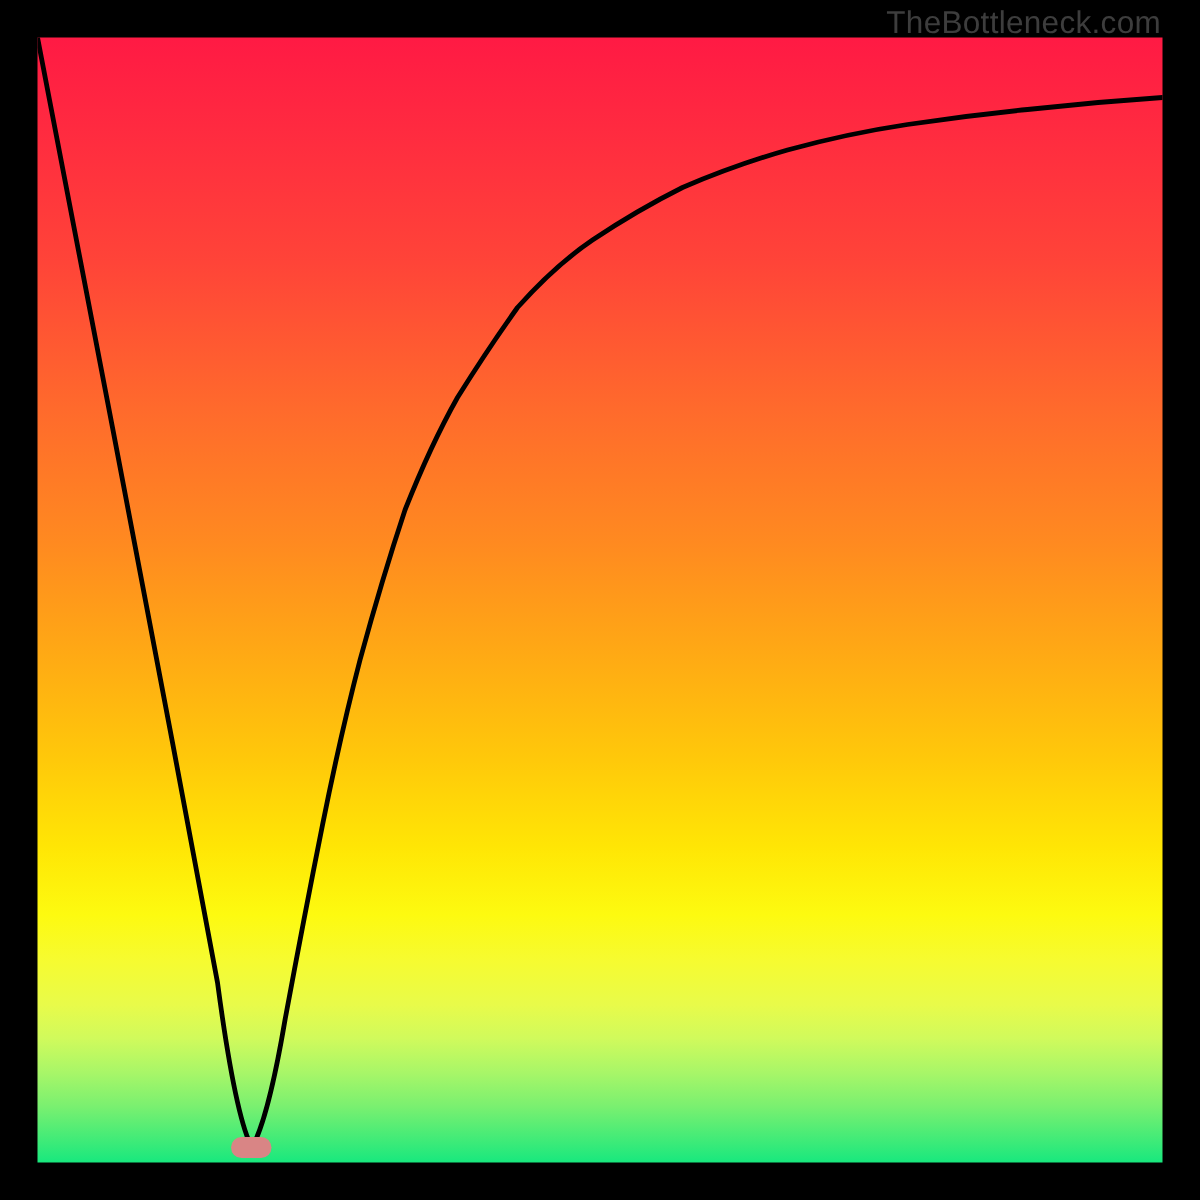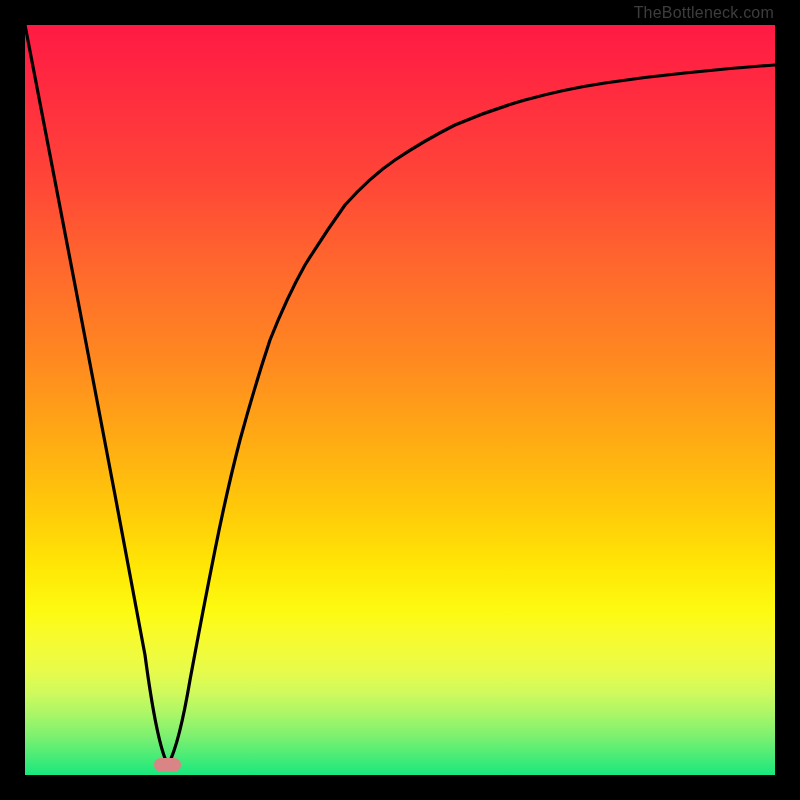--- a/index.html
+++ b/index.html
@@ -48,21 +48,21 @@
     left: 0;
     top: 0;
     width: 750px;
     height: 750px;
   }
   .watermark {
     position: absolute;
     right: 26px;
     top: 4px;
     color: #3d3d3d;
-    font-size: 16px;
+    font-size: 21px;
     font-weight: 400;
     letter-spacing: 0.2px;
     user-select: none;
   }
   .marker {
     position: absolute;
     width: 27px;
     height: 14px;
     border-radius: 7px;
     background: #d98585;

